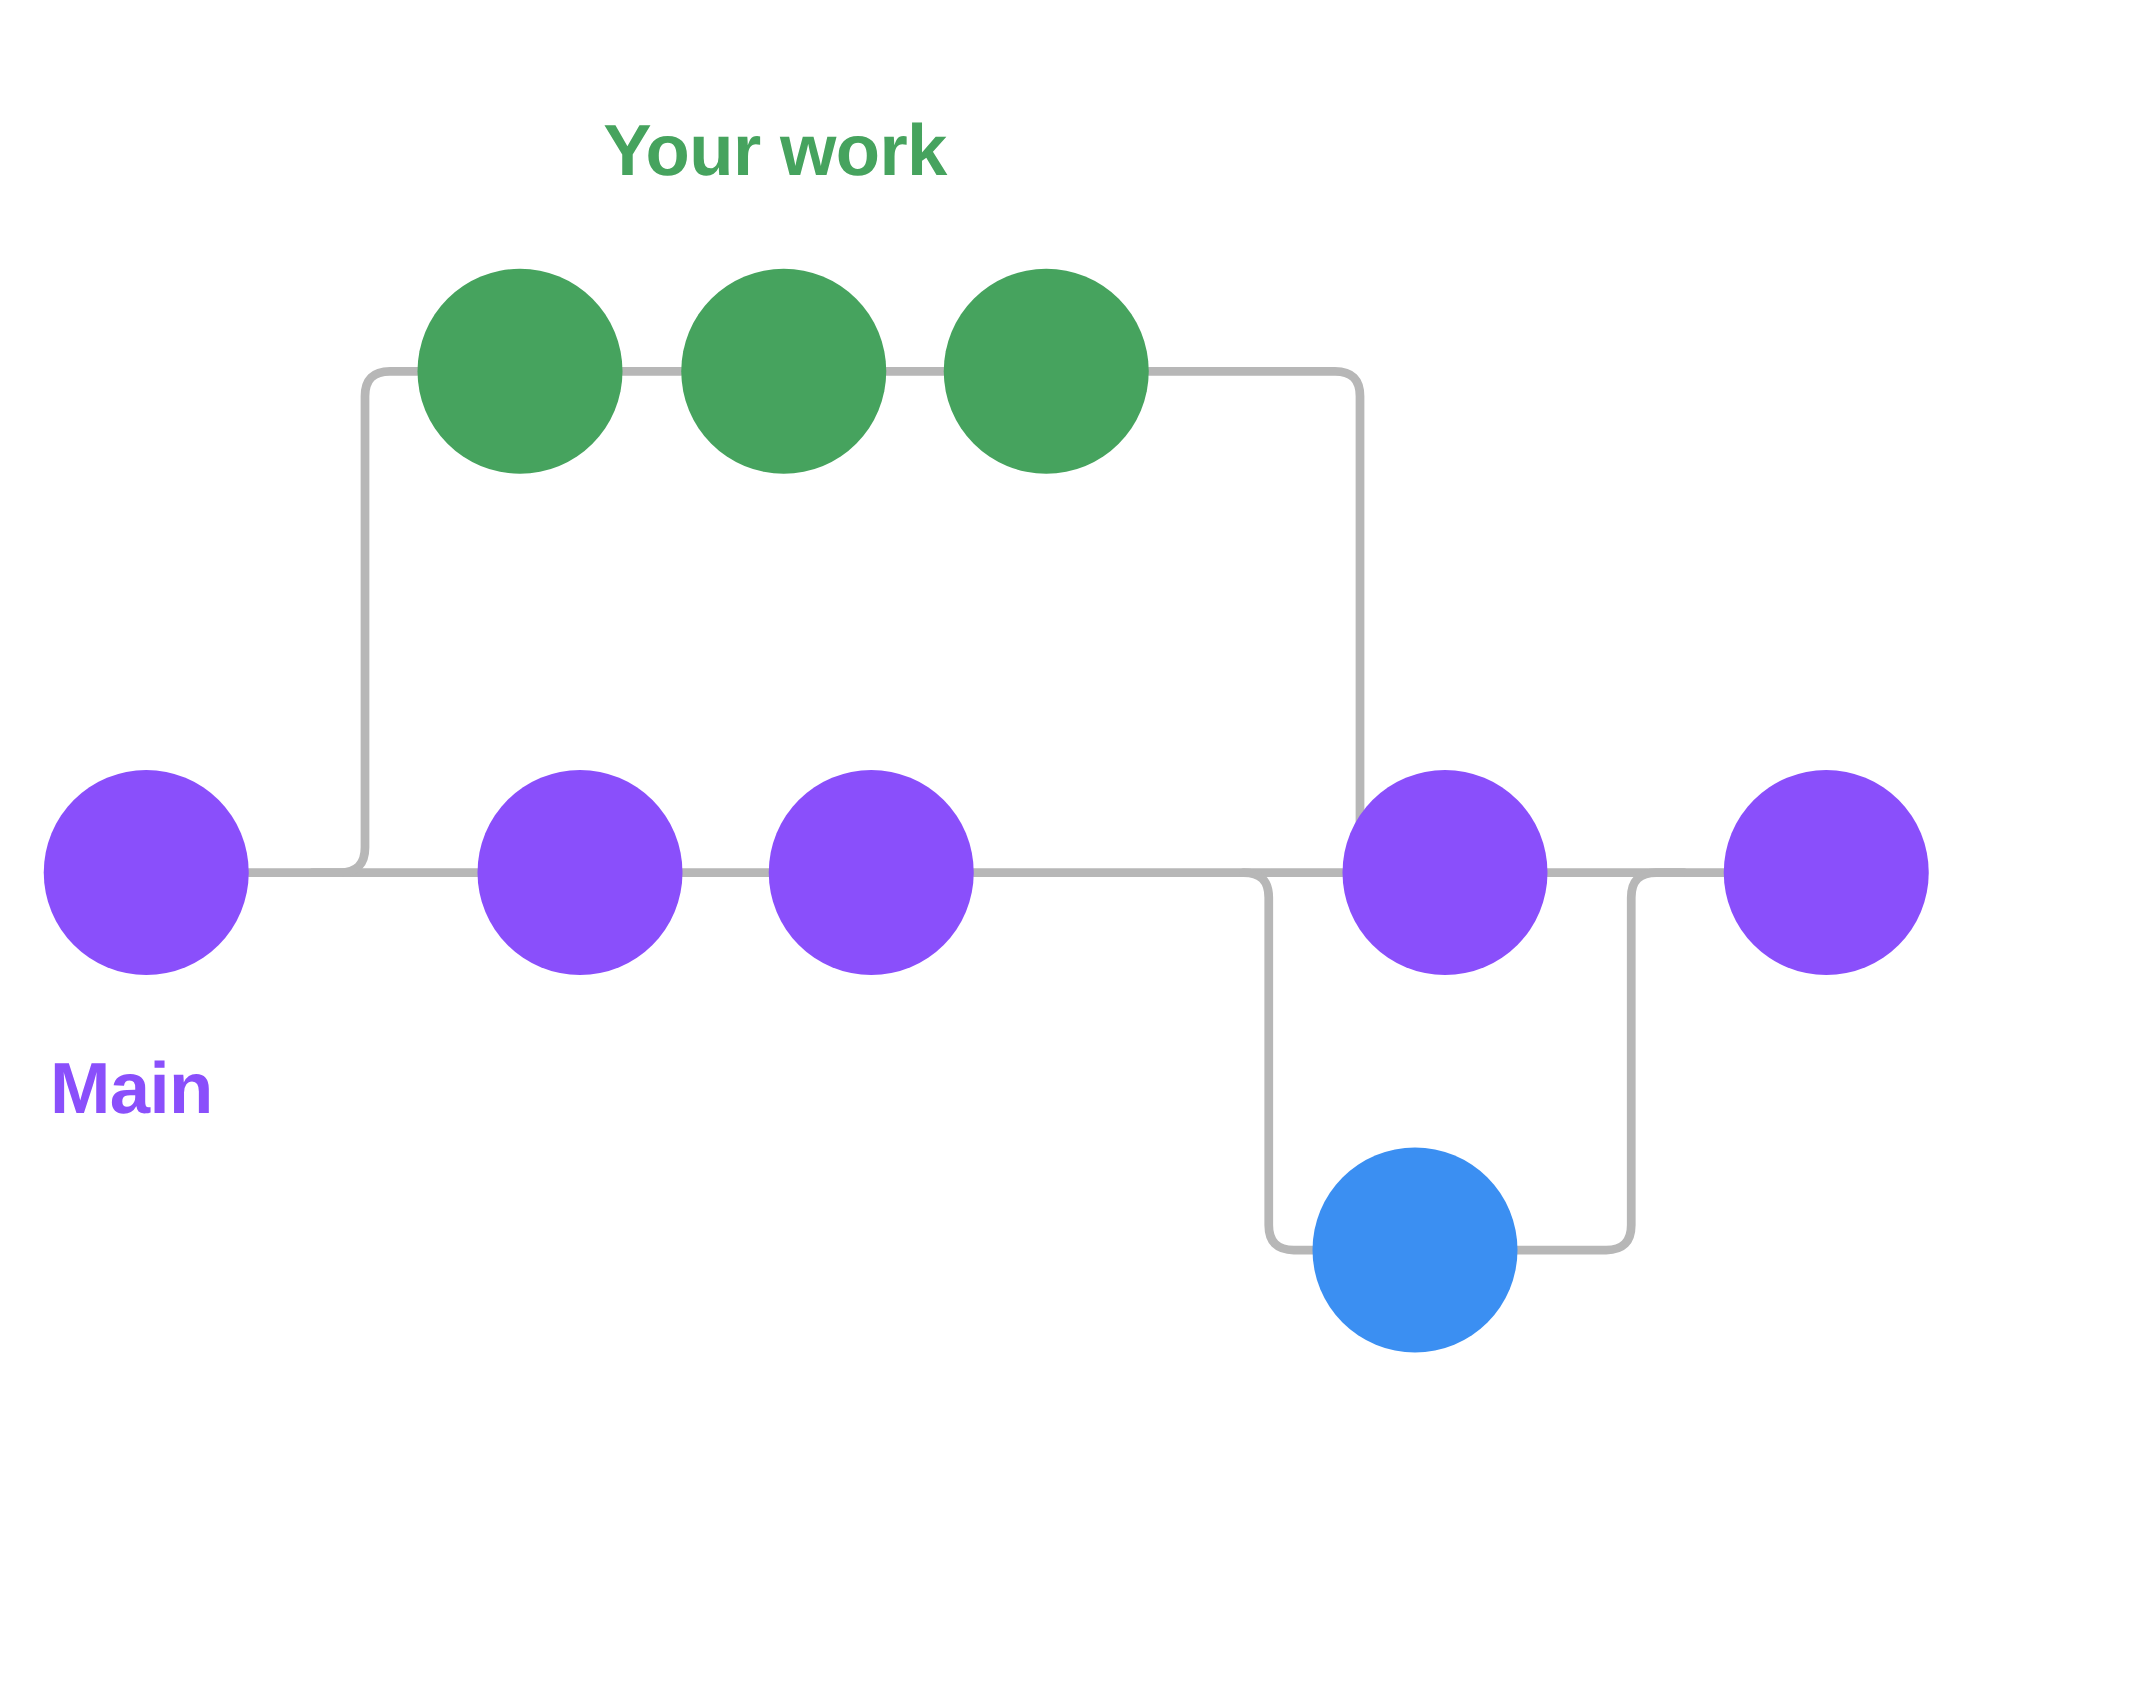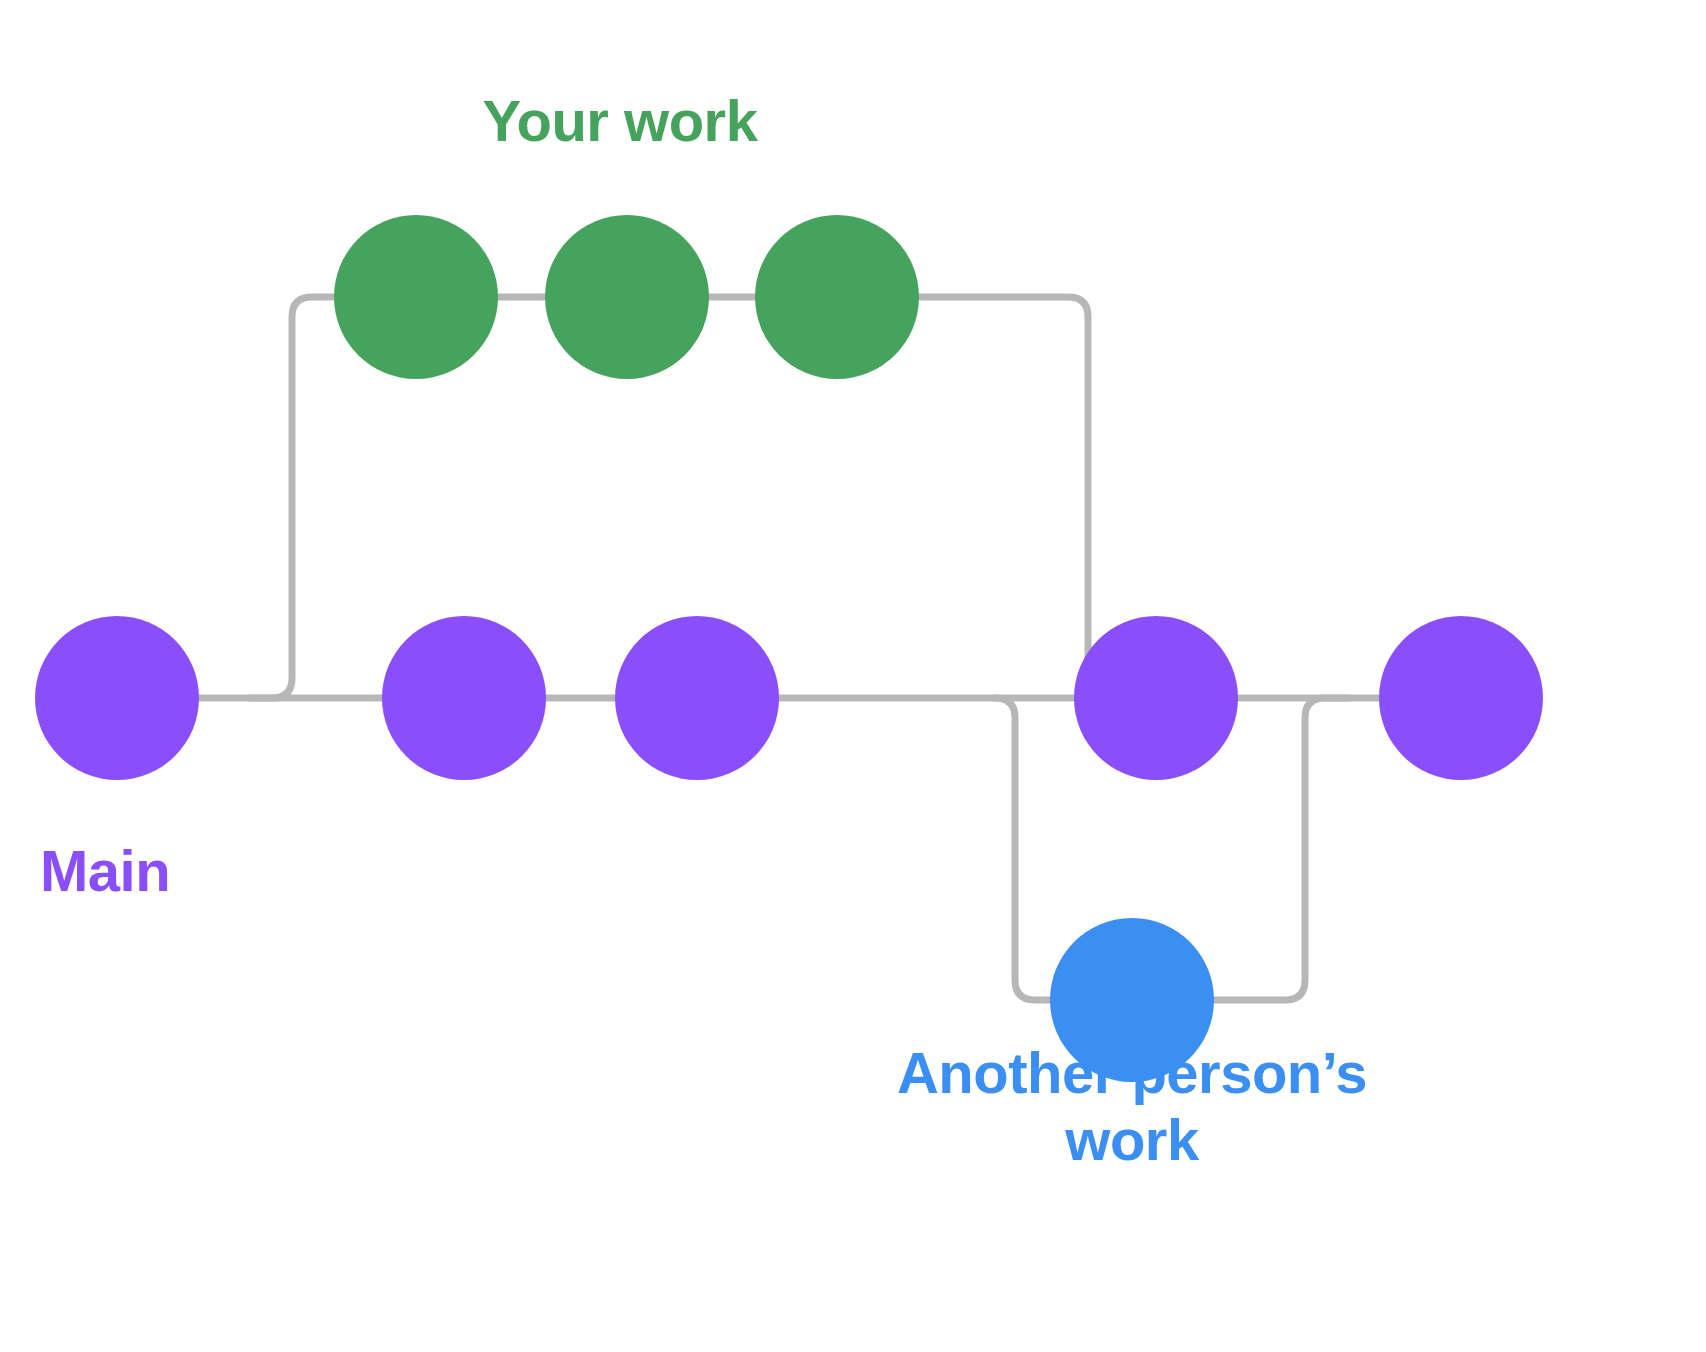--- a/index.html
+++ b/index.html
@@ -96,15 +96,14 @@
       <circle cx="1461" cy="698" r="82" fill="#8a4ffb"></circle>
 
       <circle cx="1132" cy="1000" r="82" fill="#3b8ff2"></circle>
     </g>
   </svg>
 
   <div class="label" id="label-your-work">Your work</div>
 
   <div class="label" id="label-main">Main</div>
 
-  <div class="label" id="label-other-work"><span>Another person’s</span><br><span>work</span></div>
 
 </div>
 
 </body></html>

